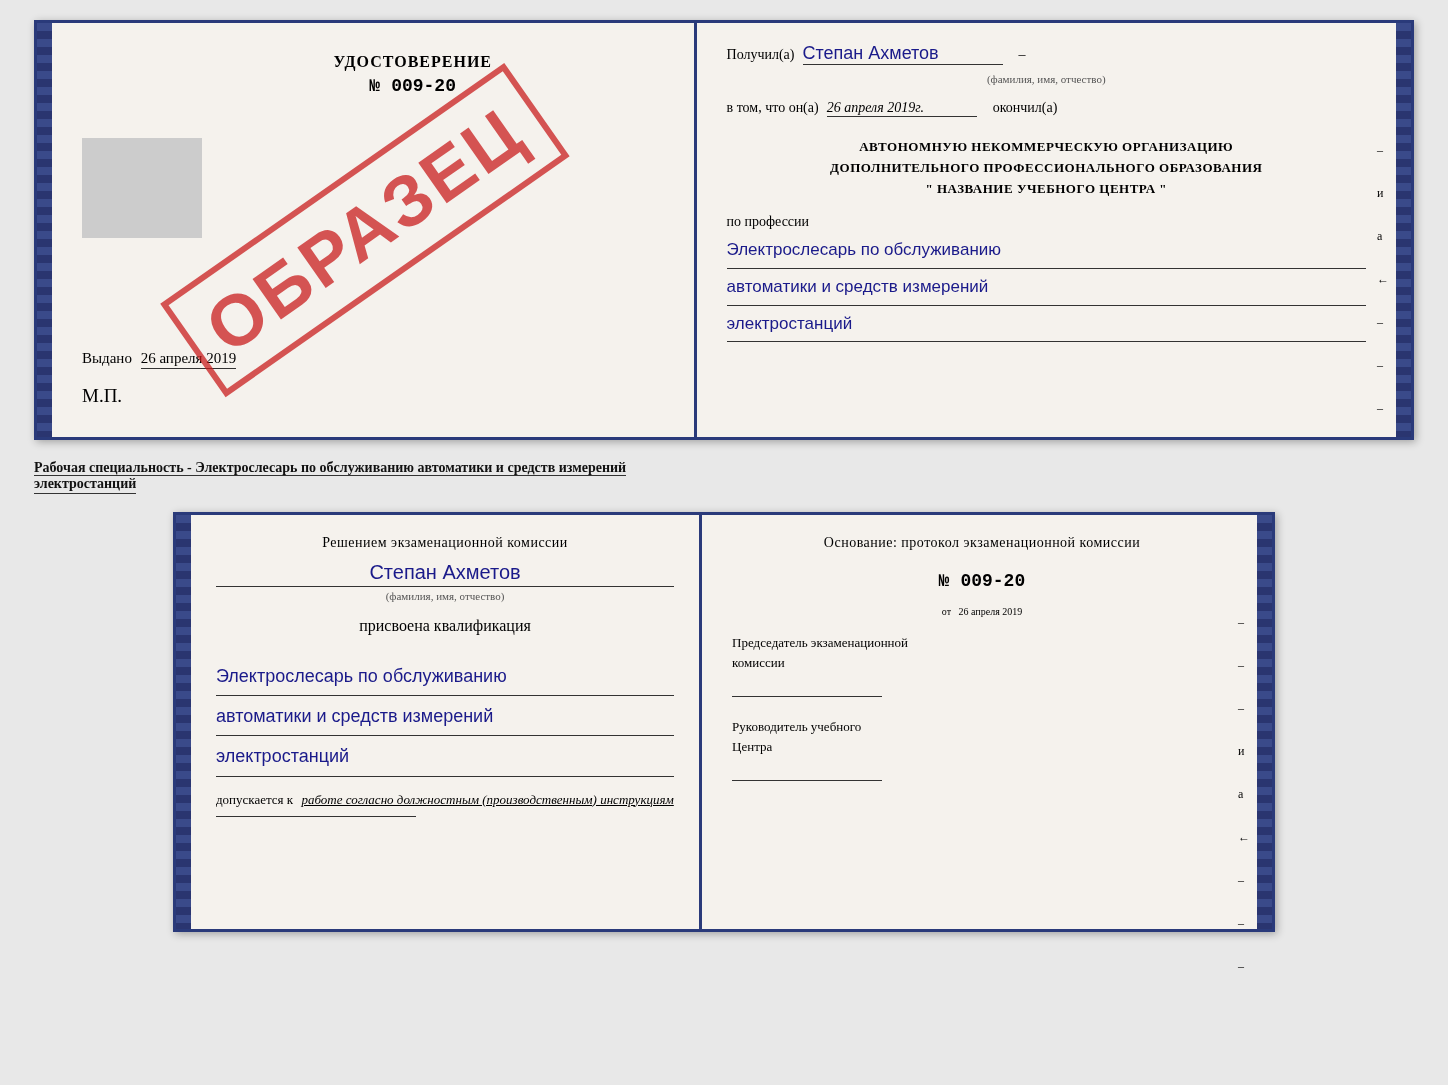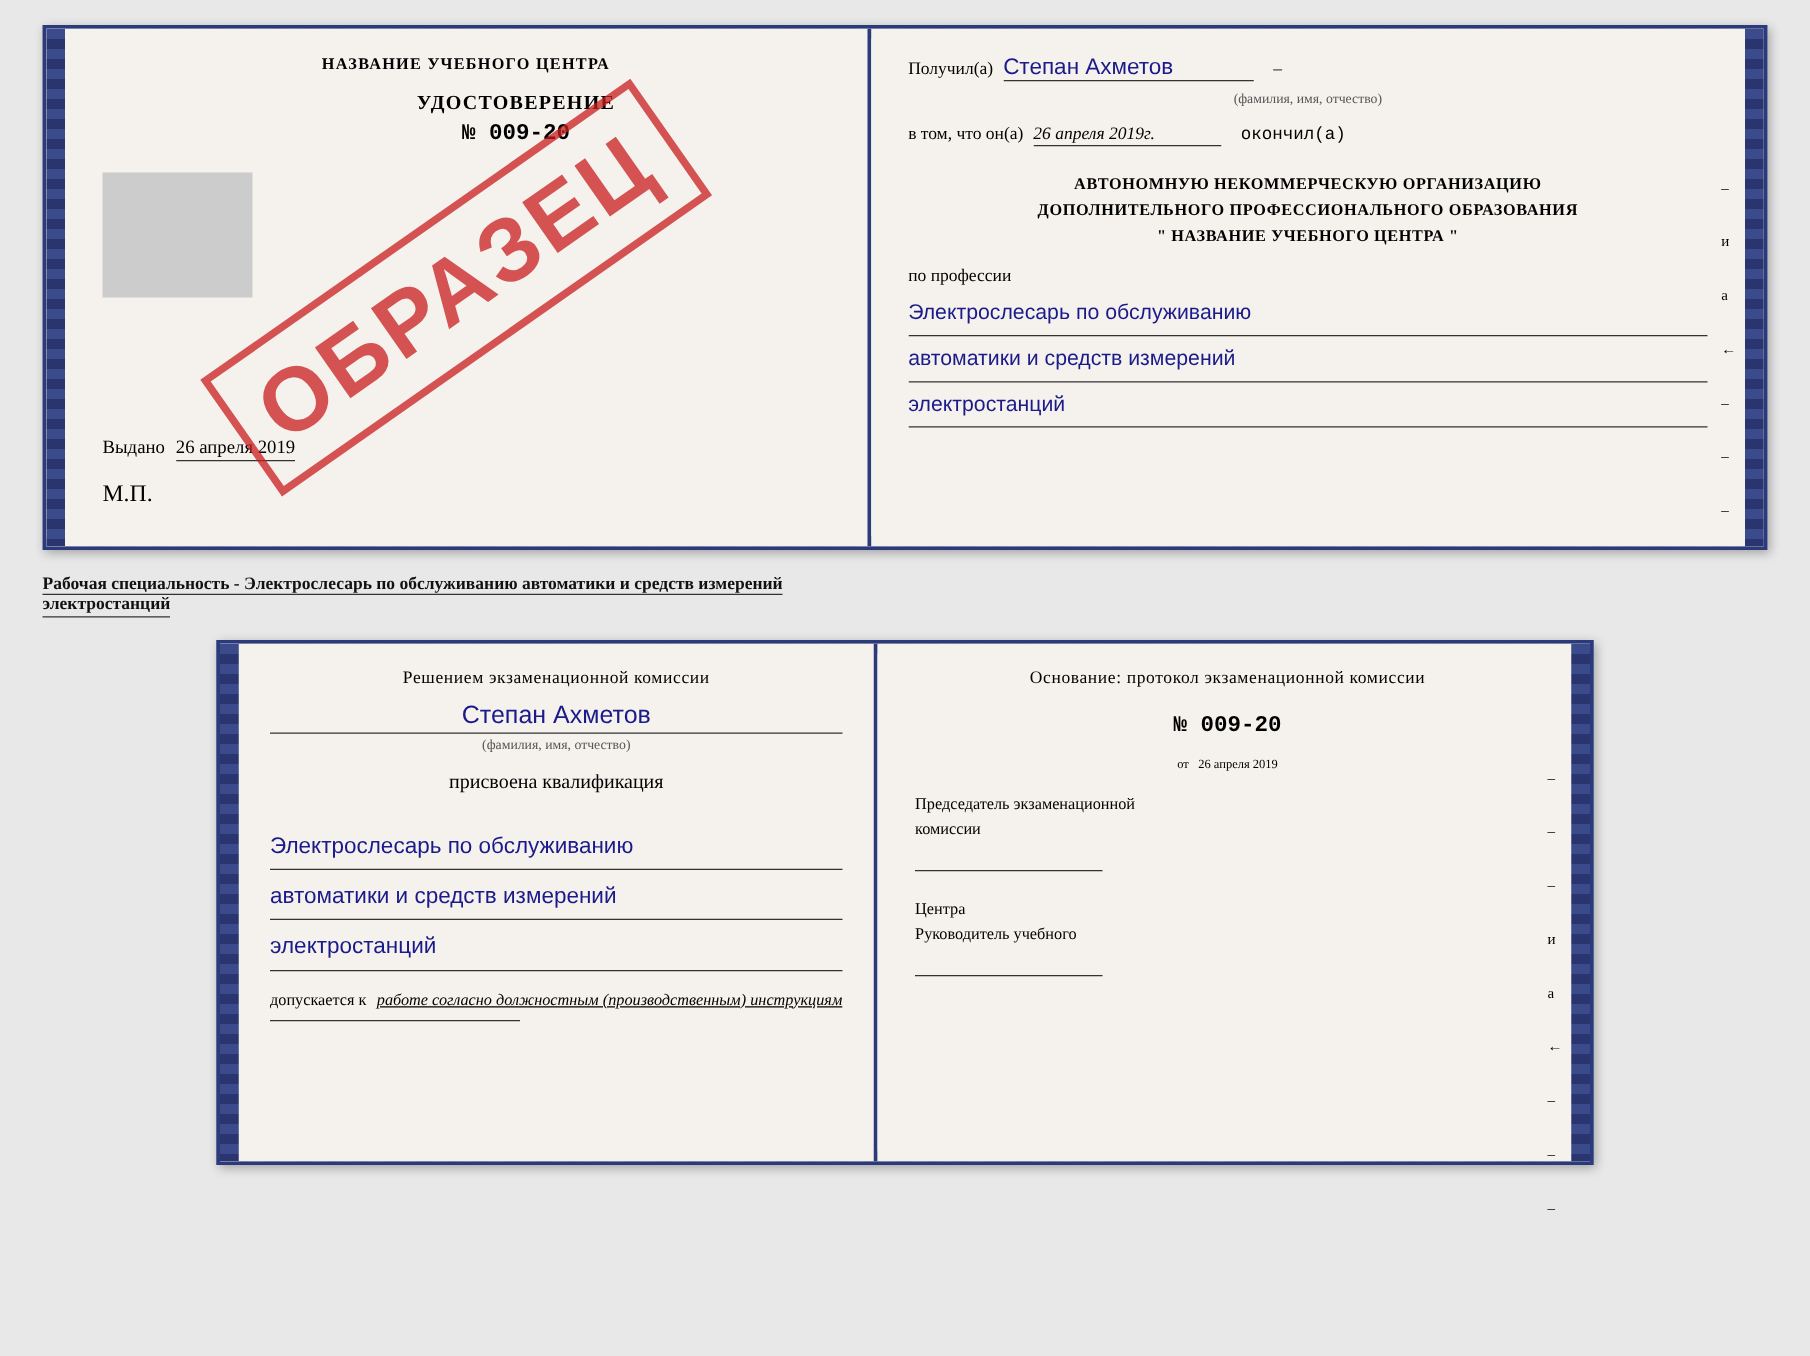--- a/index.html
+++ b/index.html
@@ -397,21 +397,20 @@
 <body>
 
 <div class="page-wrapper">
 
   <div class="cert-book">
     <div class="top-border-pattern"></div>
     <div class="bottom-border-pattern"></div>
 
     <div class="cert-left">
       <div class="left-inner">
-        <div class="school-name">НАЗВАНИЕ УЧЕБНОГО ЦЕНТРА</div>
 
         <div class="photo-placeholder"></div>
 
         <div class="cert-title-block">
           <div class="cert-title">УДОСТОВЕРЕНИЕ</div>
           <div class="cert-number">№ 009-20</div>
         </div>
 
         <div class="obrazec-stamp">ОБРАЗЕЦ</div>
 
@@ -432,21 +431,21 @@
         <div class="received-line">
           <span>Получил(а)</span>
           <span class="received-name">Степан Ахметов</span>
           <span style="margin-left:8px;">–</span>
         </div>
         <div class="fio-hint">(фамилия, имя, отчество)</div>
 
         <div class="date-line">
           <span>в том, что он(а)</span>
           <span class="handwritten-date">26 апреля 2019г.</span>
-          <span style="margin-left:8px;font-family:Liberation Mono, monospace;">окончил(а)</span>
+          <span style="margin-left:8px;">окончил(а)</span>
         </div>
 
         <div class="org-block">
           <div>АВТОНОМНУЮ НЕКОММЕРЧЕСКУЮ ОРГАНИЗАЦИЮ</div>
           <div>ДОПОЛНИТЕЛЬНОГО ПРОФЕССИОНАЛЬНОГО ОБРАЗОВАНИЯ</div>
           <div>"   НАЗВАНИЕ УЧЕБНОГО ЦЕНТРА   "</div>
         </div>
 
         <div class="profession-label">по профессии</div>
         <div class="profession-handwritten">
@@ -510,22 +509,22 @@
         <span style="margin-left:5px;">26 апреля 2019</span>
       </div>
 
       <div class="chairman-block">
         <div>Председатель экзаменационной</div>
         <div>комиссии</div>
         <div class="signature-line"></div>
       </div>
 
       <div class="director-block">
+        <div>Руководитель учебного</div>
         <div>Центра</div>
-        <div>Руководитель учебного</div>
         <div class="signature-line"></div>
       </div>
 
       <div style="position:absolute; right:22px; top:100px; font-size:12px; display:flex; flex-direction:column; gap:28px;">
         <span>–</span>
         <span>–</span>
         <span>–</span>
         <span>и</span>
         <span>а</span>
         <span>←</span>

